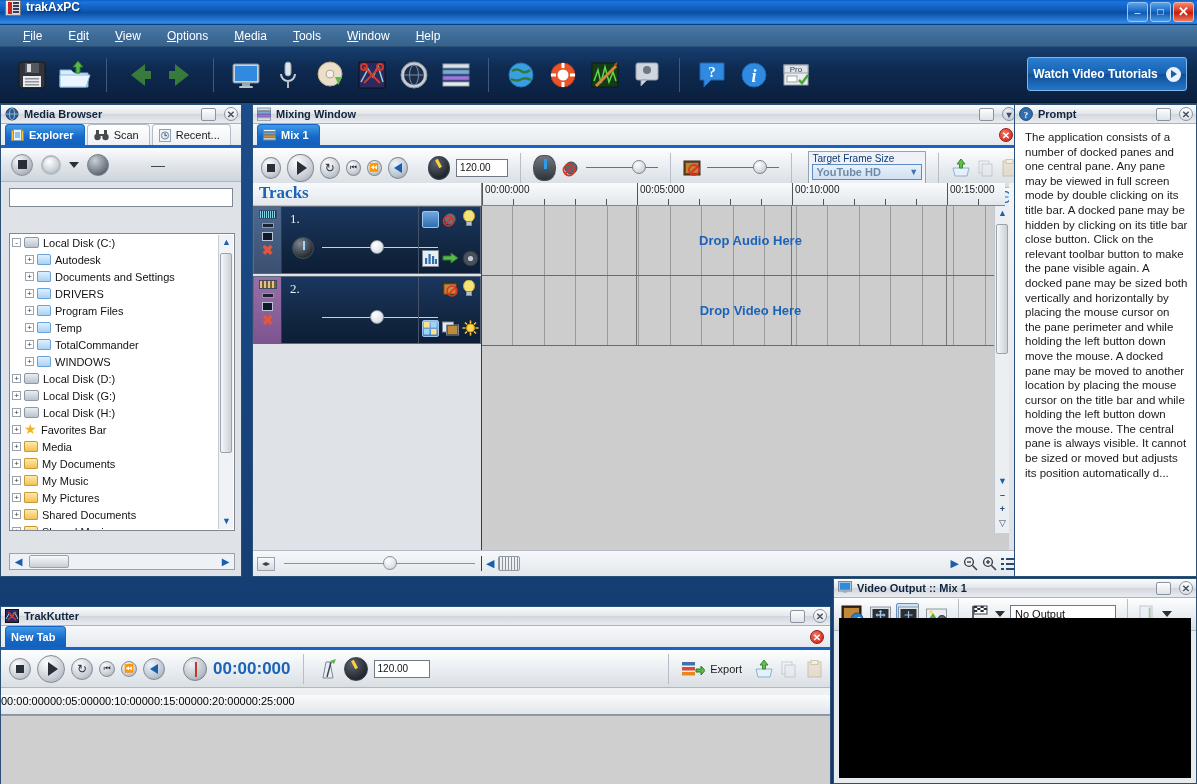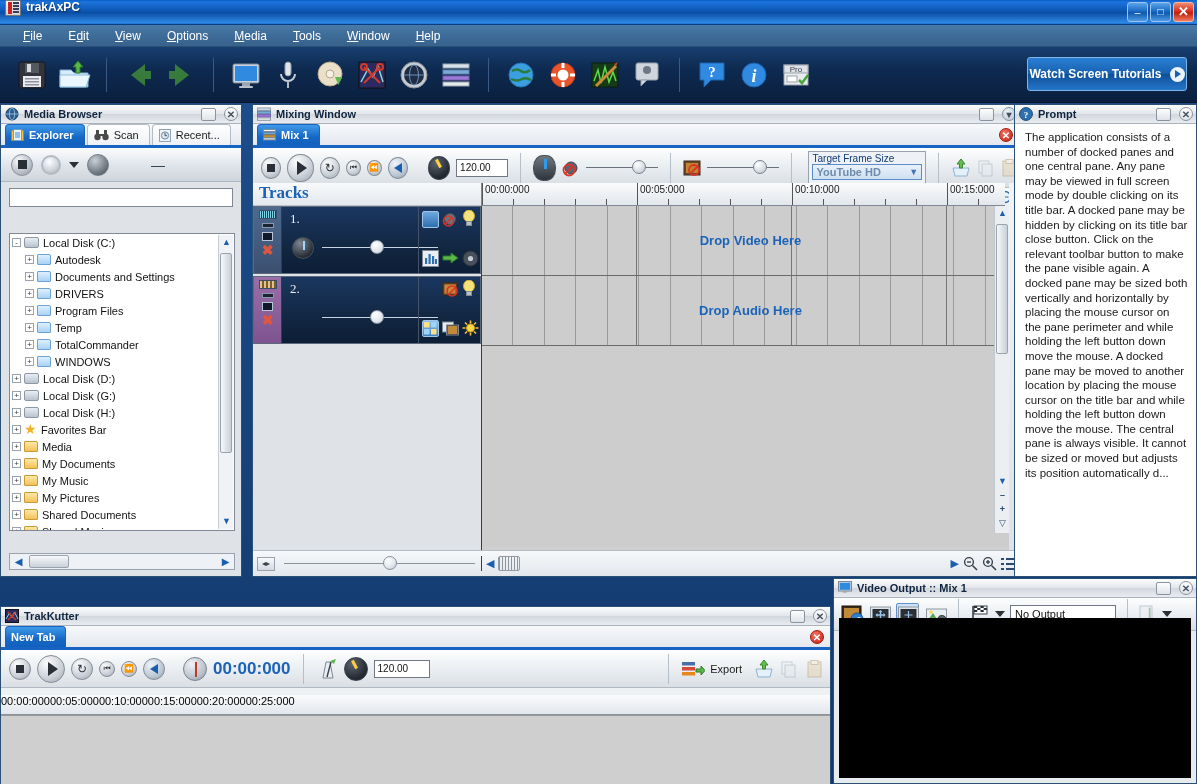--- a/index.html
+++ b/index.html
@@ -531,21 +531,21 @@
     <div class="tbtn">
       <svg width="36" height="36" viewBox="0 0 36 36">
         <rect x="6" y="8" width="24" height="20" fill="#e9ecef" stroke="#98a1ab"></rect>
         <rect x="6" y="8" width="24" height="8" fill="#dfe3e8" stroke="#98a1ab"></rect>
         <text x="18" y="15" font-size="8" fill="#3a424b" text-anchor="middle" font-family="Liberation Sans, sans-serif">Pro</text>
         <rect x="9" y="19" width="10" height="6" fill="#fff" stroke="#98a1ab"></rect>
         <path d="M21 23 l3 3 l6 -8" fill="none" stroke="#4aa63a" stroke-width="2.5"></path>
       </svg>
     </div>
     <div class="watch-btn">
-      <span>Watch Screen Tutorials</span>
+      <span>Watch Video Tutorials</span>
       <span class="play-circ"></span>
     </div>
   </div>
 
   <div class="panel" id="media-browser">
     <div class="panel-title">
       <span class="ptitle-icon">
         <svg width="14" height="14" viewBox="0 0 14 14">
             <circle cx="7" cy="7" r="6" fill="#2c5d8f" stroke="#1a3c63"></circle>
             <ellipse cx="7" cy="7" rx="2.6" ry="6" fill="none" stroke="#8fb8dd"></ellipse>
@@ -1017,26 +1017,26 @@
               </svg>
           </span>
         </div>
       </div>
     </div>
 
     <div class="timeline-area">
       <div class="lane" style="height:70px;">
         <div class="gridlines"></div>
         <div class="gridmajor"></div>
-        <span>Drop Video Here</span>
+        <span>Drop Audio Here</span>
       </div>
       <div class="lane" style="height:70px;">
         <div class="gridlines"></div>
         <div class="gridmajor"></div>
-        <span>Drop Audio Here</span>
+        <span>Drop Video Here</span>
       </div>
       <div style="height:200px;background:#cdcdcd;"></div>
     </div>
 
     <div class="mx-vscroll">
       <div class="sc-arrow">▲</div>
       <div class="sc-thumb" style="top:18px;height:130px;"></div>
       <div class="sc-arrow" style="position:absolute;bottom:44px;">▼</div>
       <div class="sc-arrow" style="position:absolute;bottom:30px;color:#2b4a72;font-weight:bold;">–</div>
       <div class="sc-arrow" style="position:absolute;bottom:16px;color:#2b4a72;font-weight:bold;">+</div>

